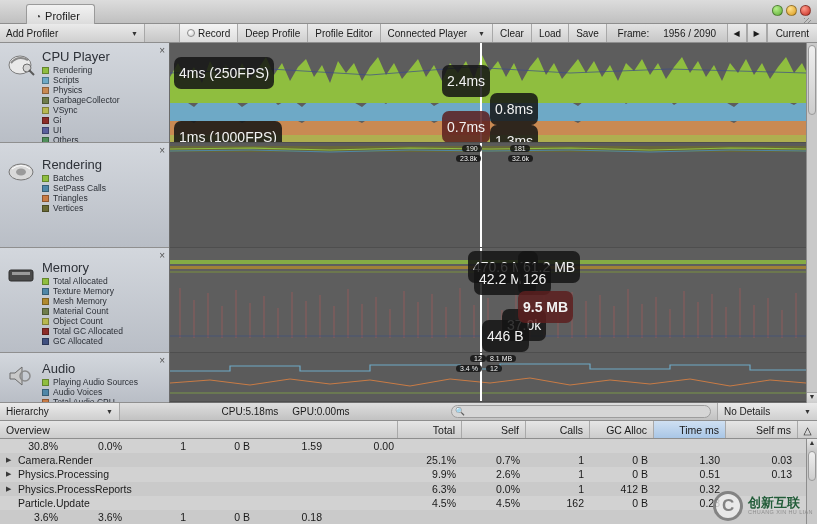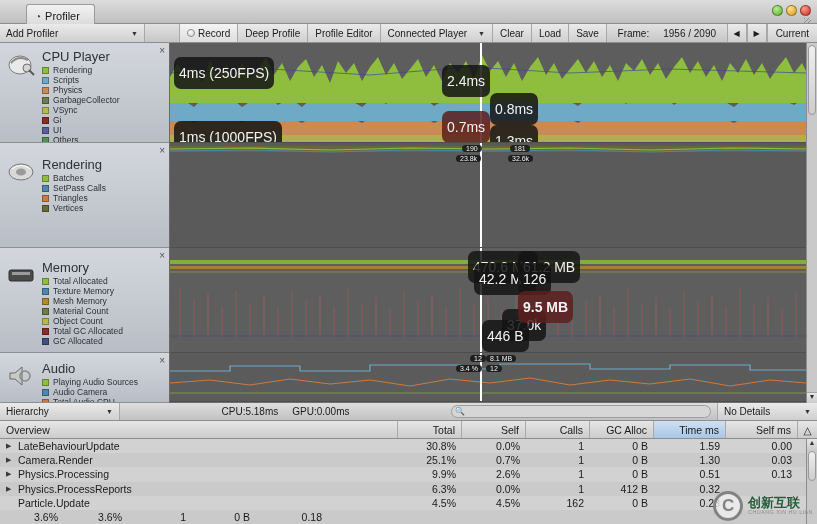--- a/index.html
+++ b/index.html
@@ -339,21 +339,21 @@
           </svg>
           <div>
             <div class="lp-title">Audio</div>
             <div class="lp-items">
               <div class="lp-item">
                   <span class="sw" style="background:#8fbe3f"></span>
                   <span>Playing Audio Sources</span>
                 </div>
               <div class="lp-item">
                   <span class="sw" style="background:#4f87a8"></span>
-                  <span>Audio Camera</span>
+                  <span>Audio Voices</span>
                 </div>
               <div class="lp-item">
                   <span class="sw" style="background:#c97b45"></span>
                   <span>Total Audio CPU</span>
                 </div>
             </div>
           </div>
         </div>
       </div>
     </div>
@@ -503,24 +503,20 @@
     <div class="th num">Self</div>
     <div class="th num">Calls</div>
     <div class="th num">GC Alloc</div>
     <div class="th wide sel">Time ms</div>
     <div class="th wide">Self ms</div>
     <div class="th sort">△</div>
   </div>
 
   <div class="tbody">
     <div class="trow">
-      <div class="td name">
-          <span class="tri">▶</span>
-          <span>LateBehaviourUpdate</span>
-        </div>
       <div class="td num">30.8%</div>
       <div class="td num">0.0%</div>
       <div class="td num">1</div>
       <div class="td num">0 B</div>
       <div class="td wide">1.59</div>
       <div class="td wide">0.00</div>
     </div>
     <div class="trow">
       <div class="td name">
           <span class="tri">▶</span>

